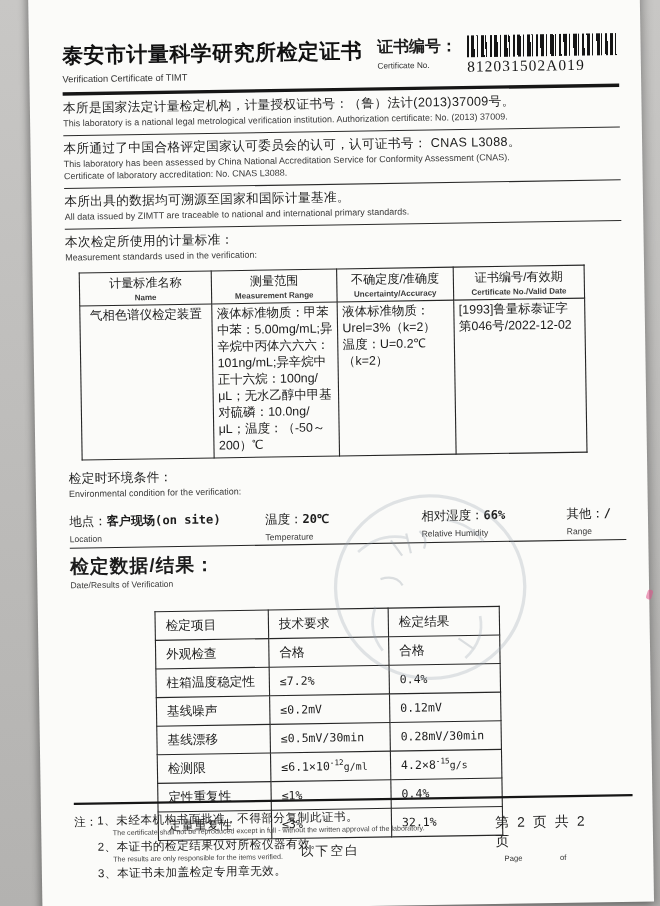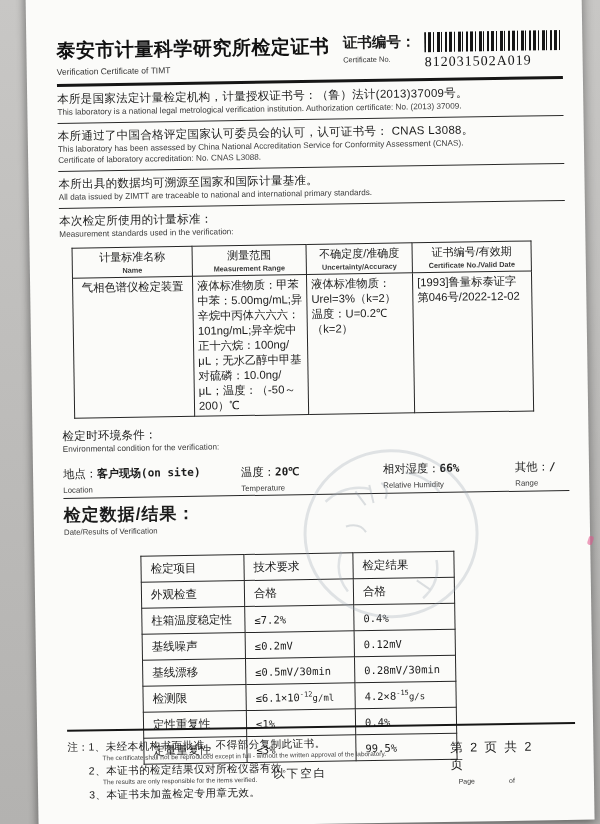--- a/index.html
+++ b/index.html
@@ -230,21 +230,21 @@
         </td>
       </tr>
       <tr>
         <td>定性重复性</td>
         <td><span class="pv">≤1%</span></td>
         <td><span class="pv">0.4%</span></td>
       </tr>
       <tr>
         <td>定量重复性</td>
         <td><span class="pv">≤3%</span></td>
-        <td><span class="pv">99.5%</span></td>
+        <td><span class="pv">32.1%</span></td>
       </tr>
     </tbody>
       </table>
     <div class="blank-note">以下空白</div>
 
     <svg class="watermark" width="210" height="210" viewBox="0 0 210 210">
       <ellipse cx="105" cy="103" rx="86" ry="83" fill="none" stroke="#9aa5b1" stroke-width="3"></ellipse>
       <path d="M40 70 q20 -18 45 -12 M120 42 q22 4 34 20 M55 120 q-8 22 6 40 M150 130 q4 22 -14 38" fill="none" stroke="#9aa5b1" stroke-width="2.5"></path>
       <path d="M70 60 l10 14 M84 54 l4 18 M96 52 q8 6 4 16 M60 95 q14 -4 20 6 M130 150 l14 10" fill="none" stroke="#8793a0" stroke-width="2"></path>
     </svg>

